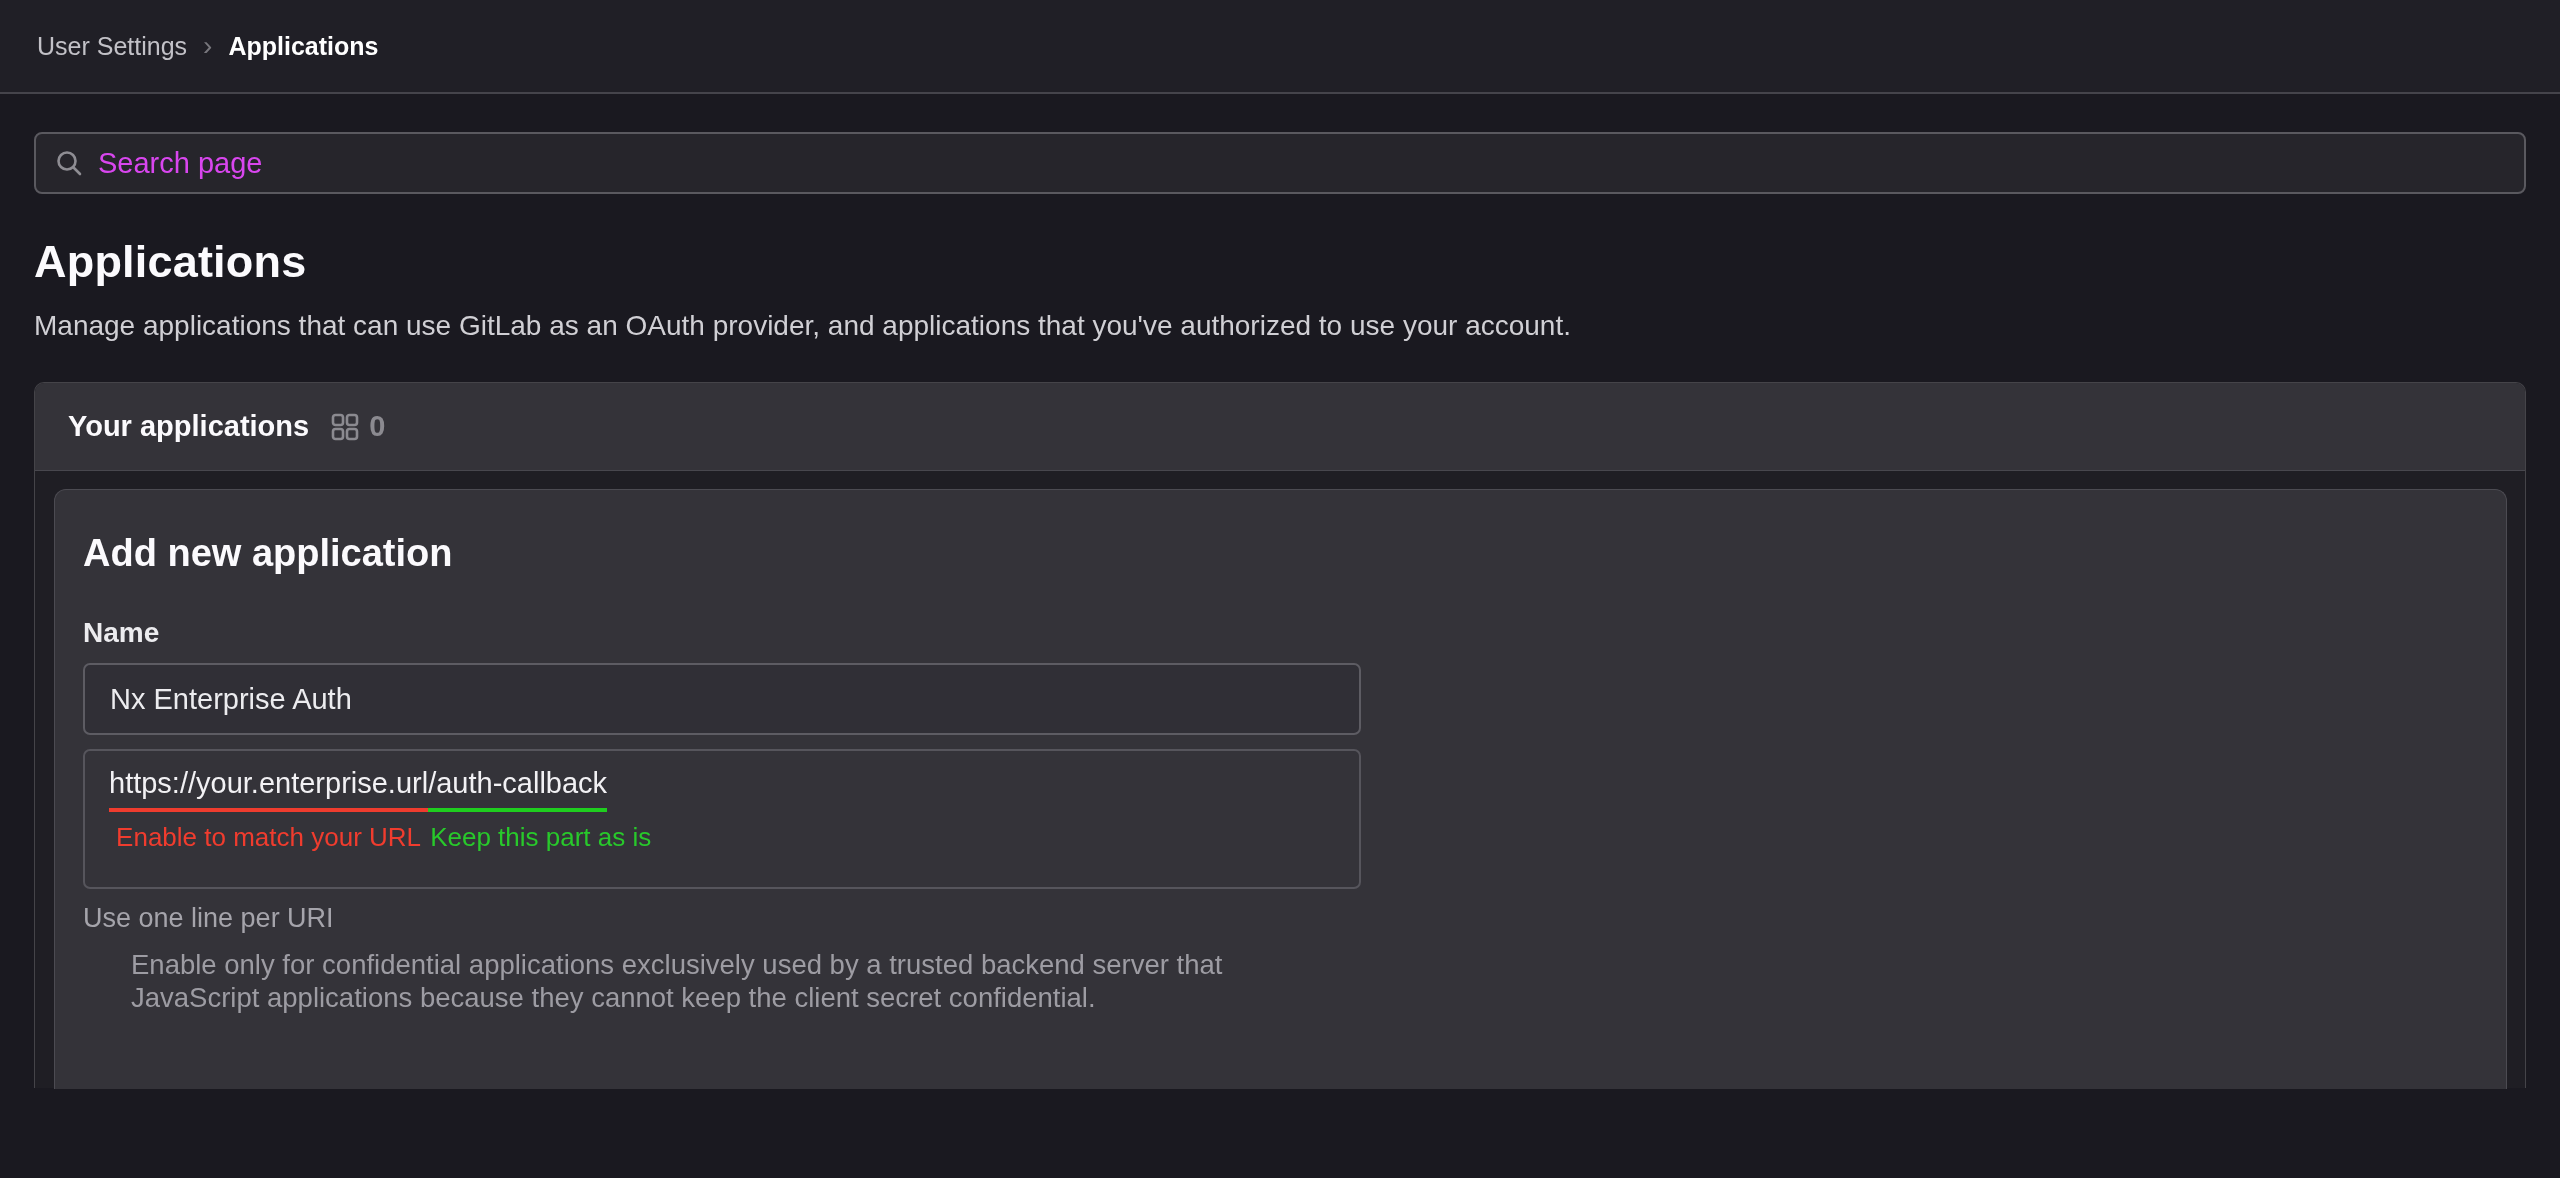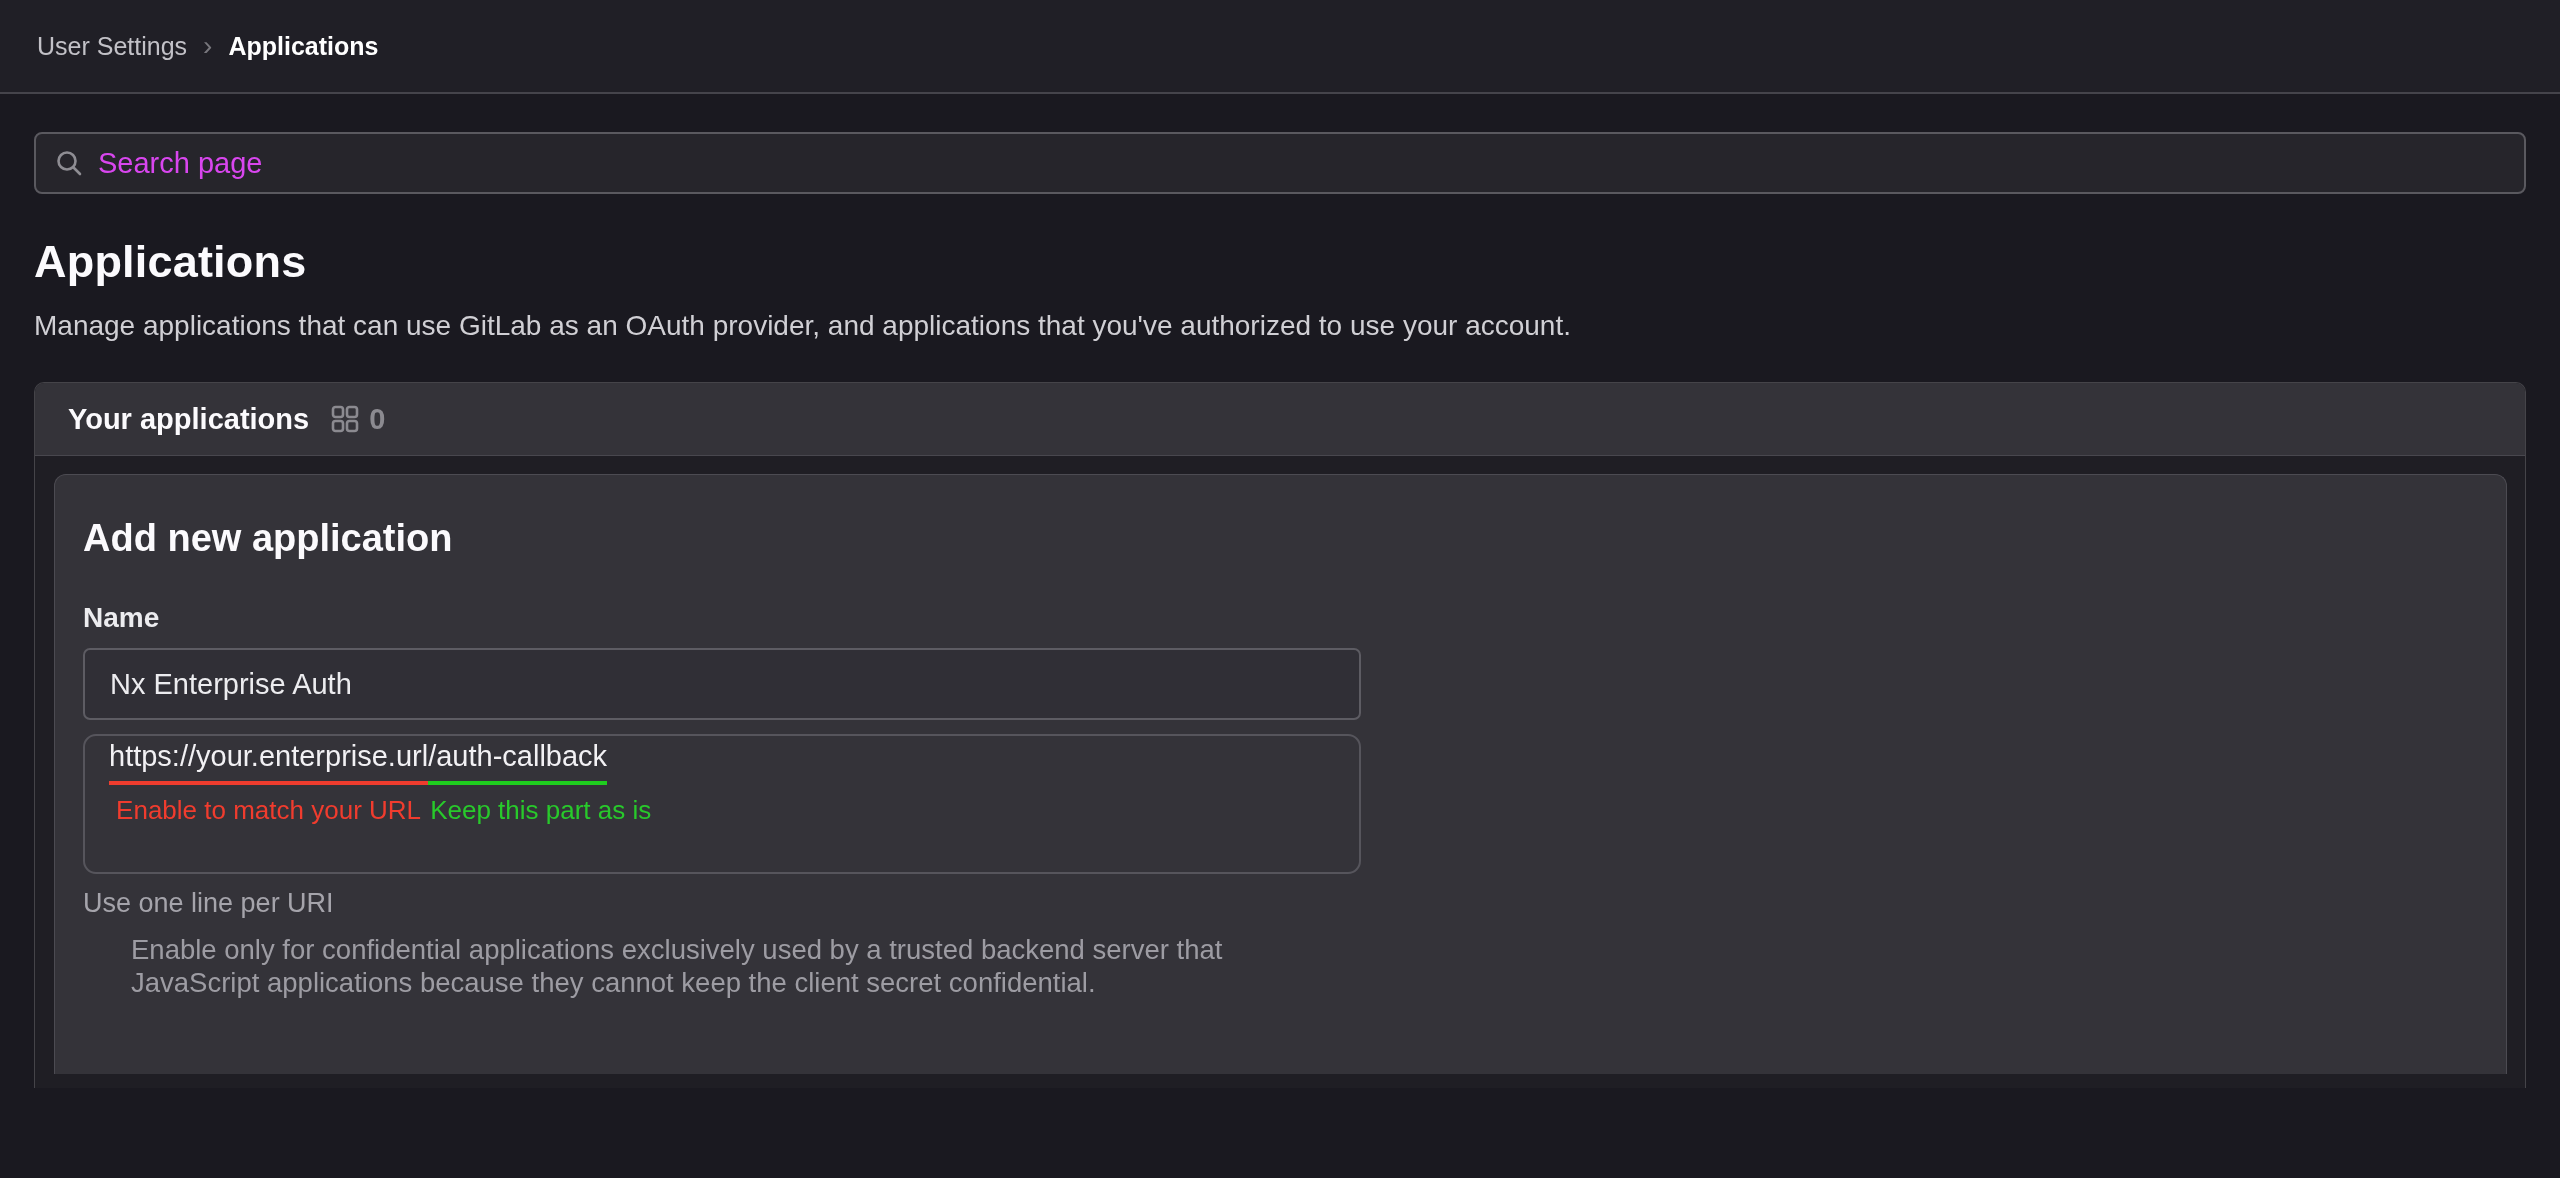--- a/index.html
+++ b/index.html
@@ -57,21 +57,21 @@
   .panel {
     margin-top: 40px;
     width: 2492px;
     background: #1f1e24;
     border: 1px solid #454449;
     border-bottom: none;
     border-radius: 10px 10px 0 0;
     height: 706px;
   }
   .panel-header {
-    height: 73px;
+    height: 88px;
     background: #343339;
     border-bottom: 1px solid #48474e;
     border-radius: 9px 9px 0 0;
     display: flex;
     align-items: center;
     padding-left: 33px;
   }
   .panel-title { font-size: 29px; font-weight: 700; color: #fbfafd; }
   .panel-count-icon { margin-left: 22px; display: flex; align-items: center; }
   .panel-count { margin-left: 10px; font-size: 29px; font-weight: 700; color: #8b8a90; }
@@ -109,22 +109,22 @@
     font-size: 29px;
     color: #ececef;
     outline: none;
   }
 
   .uri-box {
     margin-top: 14px;
     width: 1278px;
     height: 140px;
     border: 2px solid #56555c;
-    border-radius: 13px;
-    padding: 4px 0 0 24px;
+    border-radius: 7px;
+    padding: 16px 0 0 24px;
     position: relative;
   }
   .uri-line { font-size: 29px; color: #f2f1f4; white-space: nowrap; }
   .uri-red { border-bottom: 4px solid #ef3c2e; padding-bottom: 9px; }
   .uri-green { border-bottom: 4px solid #1fce1f; padding-bottom: 9px; }
 
   .uri-annotations { display: flex; margin-top: 13px; font-size: 26px; white-space: nowrap; }
   .ann-cell { position: relative; }
   .ann-sizer { font-size: 29px; visibility: hidden; display: block; height: 0; overflow: hidden; }
   .ann-red-text { display: block; text-align: center; color: #f03c2e; margin-top: 9px; }

